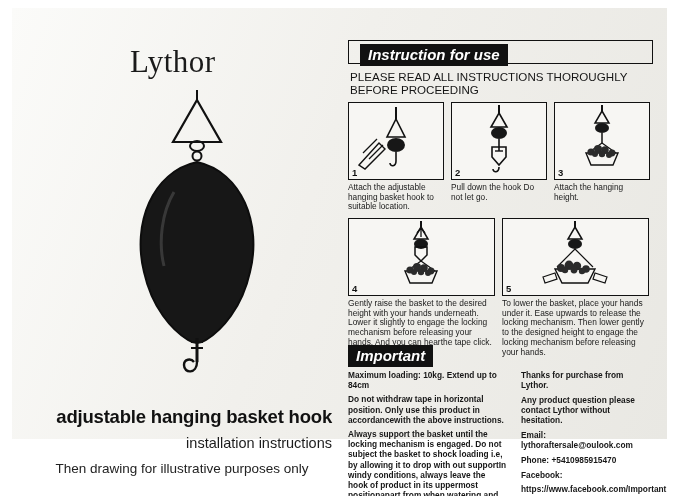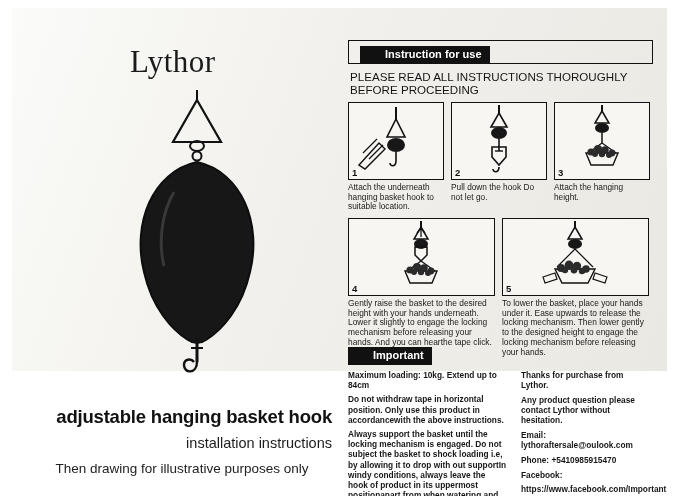--- a/index.html
+++ b/index.html
@@ -18,21 +18,21 @@
     width: 679px;
     height: 496px;
     background: #ffffff;
   }
   
   .sheet {
     position: absolute;
     left: 12px;
     top: 8px;
     width: 655px;
-    height: 363px;
+    height: 431px;
     background: #ec4899;
     box-shadow: 0 0 0 1px #dcdad4 inset;
   }
   .sheet:before {
     content: "";
     position: absolute;
     left: 0; top: 0; right: 0; bottom: 0;
     background: linear-gradient(110deg, #fbfbf9 0%, #f1f0ec 45%, #e9e8e3 100%);
   }
   .inner {
@@ -101,23 +101,24 @@
     position: absolute;
     left: 336px;
     top: 24px;
     width: 305px;
     height: 450px;
   }
   .band {
     display: inline-block;
     background: #111;
     color: #fff;
-    font-size: 11px;
+    font-size: 15px;
     font-weight: bold;
-    padding: 3px 8px 4px 25px;
+    font-style: italic;
+    padding: 3px 8px 4px 8px;
     line-height: 1;
   }
   .band-wrap-instruction {
     position: absolute;
     left: 12px;
     top: 12px;
   }
   .hdr-rule {
     position: absolute;
     left: 0px;
@@ -262,21 +263,21 @@
                   <ellipse cx="47" cy="42" rx="9" ry="7" fill="#171717"></ellipse>
                   <path d="M47 49 L47 58" stroke="#111" stroke-width="1.6"></path>
                   <path d="M47 58 C47 64 41 64 41 60" fill="none" stroke="#111" stroke-width="1.6"></path>
 
                   <path d="M10 62 L30 40 L36 46 L16 66 Z" fill="none" stroke="#111" stroke-width="1.4"></path>
                   <path d="M14 50 L28 36" stroke="#111" stroke-width="1.2"></path>
                   <path d="M20 56 L34 42" stroke="#111" stroke-width="1.2"></path>
                 </svg>
                 <span class="num">1</span>
               </div>
-              <div class="step-text">Attach the underneath hanging basket hook to suitable location.</div>
+              <div class="step-text">Attach the adjustable hanging basket hook to suitable location.</div>
             </div>
 
             <div class="cell">
               <div class="frame">
                 <svg width="94" height="74" viewBox="0 0 94 74">
                   <path d="M47 2 L47 10" stroke="#111" stroke-width="2"></path>
                   <path d="M47 10 L55 24 L39 24 Z" fill="none" stroke="#111" stroke-width="1.6"></path>
                   <ellipse cx="47" cy="30" rx="8" ry="6" fill="#171717"></ellipse>
                   <path d="M47 36 L47 48" stroke="#111" stroke-width="1.6"></path>
                   <path d="M40 44 L54 44 L54 54 L47 62 L40 54 Z" fill="none" stroke="#111" stroke-width="1.6"></path>

